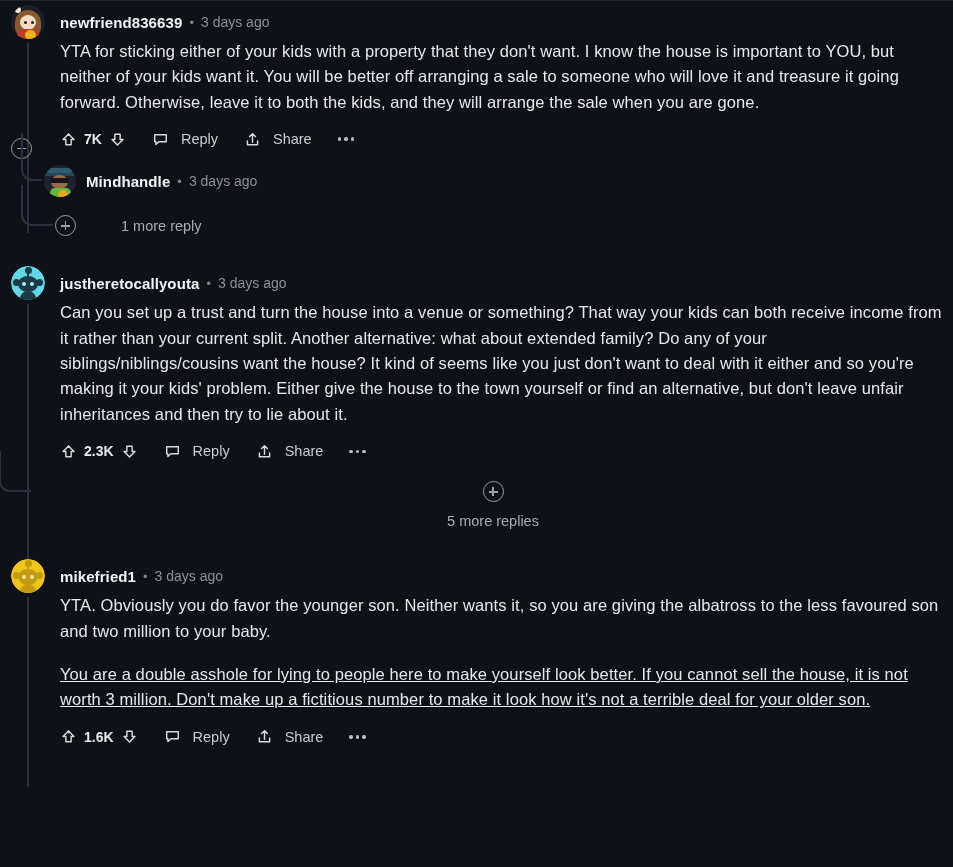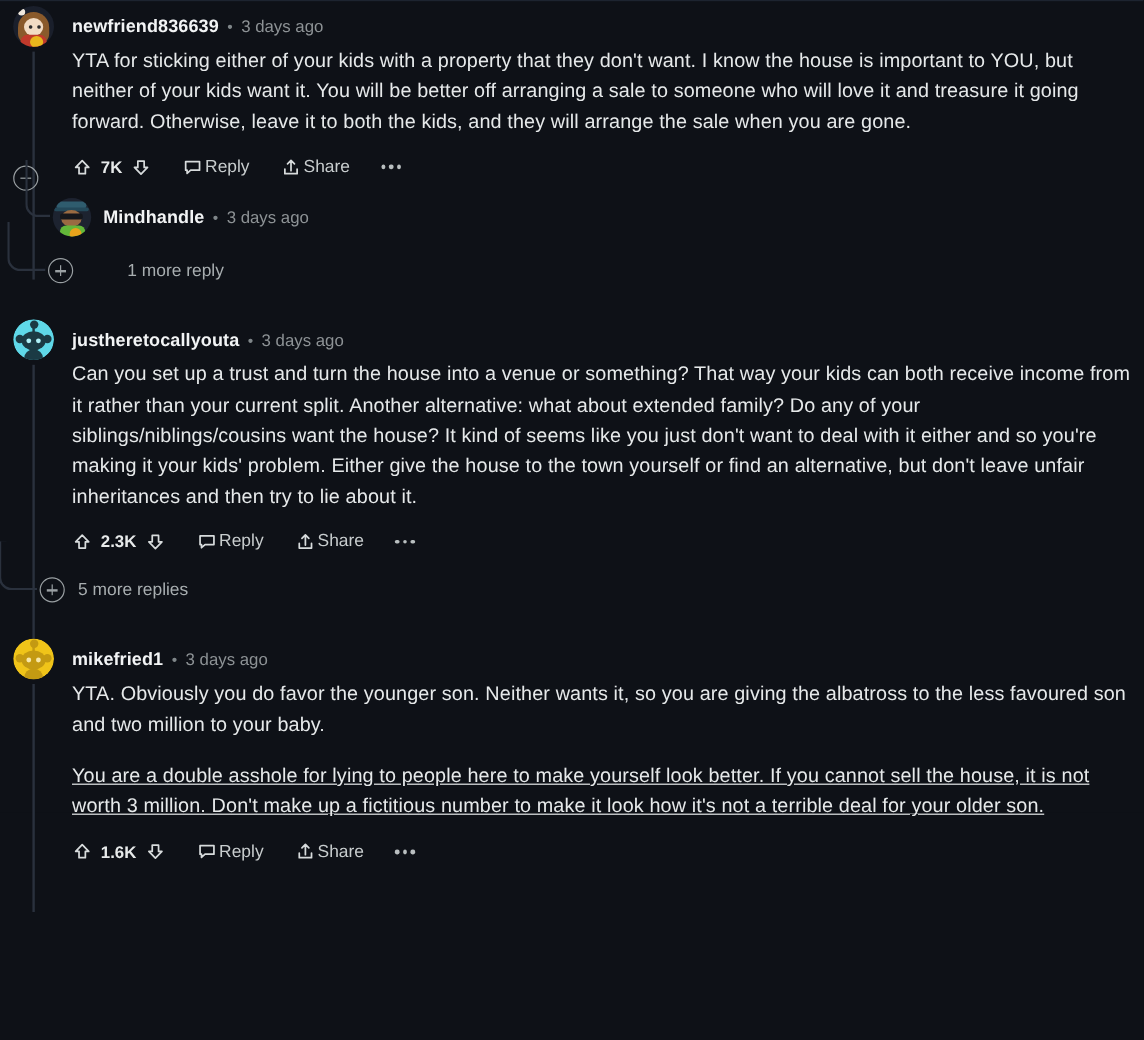--- a/index.html
+++ b/index.html
@@ -217,21 +217,21 @@
   .score {
     font-size: 14px;
     font-weight: bold;
     color: #e7eaea;
     min-width: 14px;
     text-align: center;
   }
   .act {
     display: flex;
     align-items: center;
-    gap: 2px;
+    gap: 12px;
     margin-left: 26px;
     font-size: 14.5px;
     color: #c8cdce;
   }
   .act-dots {
     margin-left: 26px;
     display: flex;
     align-items: center;
     gap: 3px;
   }
@@ -373,21 +373,21 @@
         <span class="body"></span>
         <span class="badge"></span>
     </div>
     <div class="chead" style="height:auto;">
       <span class="uname">Mindhandle</span>
       <span class="sep">•</span>
       <span class="ts">3 days ago</span>
     </div>
   </div>
 
-  <div class="more-row" style="margin-left:40px; margin-top:12px;gap:45px;">
+  <div class="more-row" style="margin-left:55px; margin-top:12px;gap:45px;">
     <div class="curve" style="left:-34px; top:-30px; width:32px; height:41px;"></div>
     <div class="plus">
         <span class="h"></span>
         <span class="v"></span>
       </div>
     <span class="more-label">1 more reply</span>
   </div>
 
   <div class="comment" style="margin-top:30px;">
     <div class="avatar-col">
@@ -448,21 +448,21 @@
         </div>
         <div class="act-dots">
             <i></i>
             <i></i>
             <i></i>
           </div>
       </div>
     </div>
   </div>
 
-  <div class="more-row" style="margin-left:33px; margin-top:12px;">
+  <div class="more-row" style="margin-left:33px; margin-top:12px;flex-direction:column;">
     <div class="curve" style="left:-34px; top:-30px; width:32px; height:41px;"></div>
     <div class="plus">
         <span class="h"></span>
         <span class="v"></span>
       </div>
     <span class="more-label">5 more replies</span>
   </div>
 
   <div class="comment" style="margin-top:30px;">
     <div class="avatar-col">

